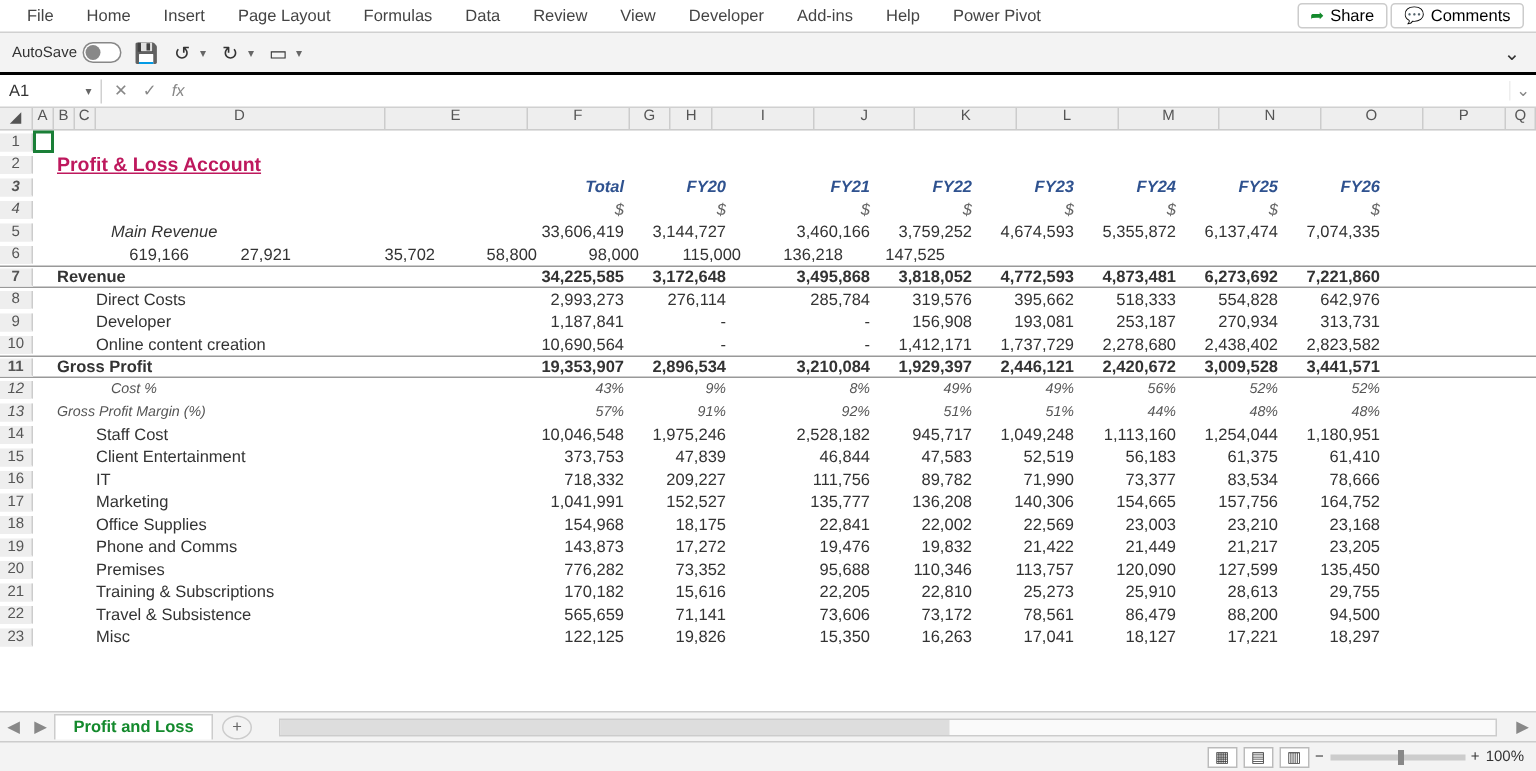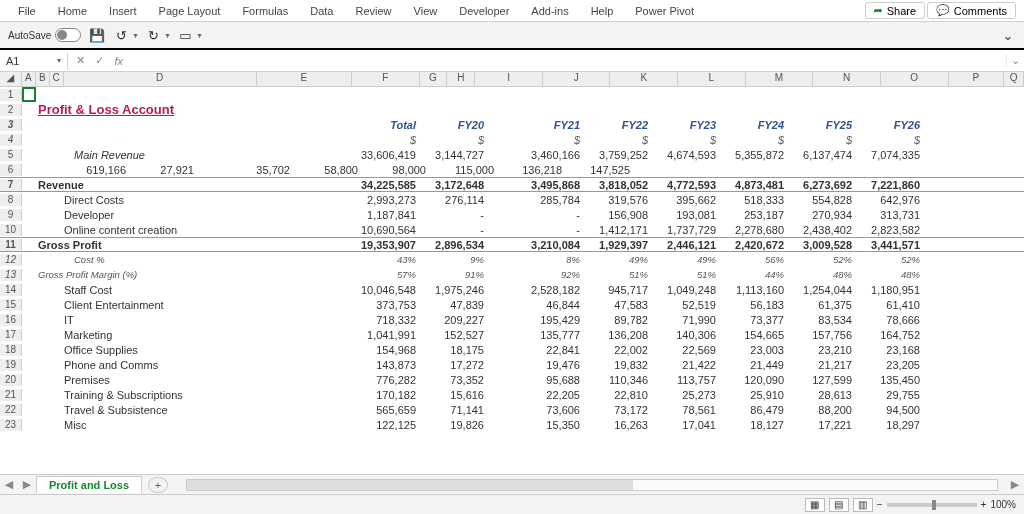--- a/index.html
+++ b/index.html
@@ -328,21 +328,21 @@
         <div class="num">61,375</div>
         <div class="num">61,410</div>
       </div>
       <div class="gr ">
         <div class="rowhead">16</div>
         <div class="cA"></div>
         <div class="cLabel ind1">IT</div>
         <div class="num" style="flex-basis:96px">718,332</div>
         <div class="num">209,227</div>
         <div class="gap"></div>
-        <div class="num">195,429</div>
+        <div class="num">111,756</div>
         <div class="num">89,782</div>
         <div class="num">71,990</div>
         <div class="num">73,377</div>
         <div class="num">83,534</div>
         <div class="num">78,666</div>
       </div>
       <div class="gr ">
         <div class="rowhead">17</div>
         <div class="cA"></div>
         <div class="cLabel ind1">Marketing</div>

